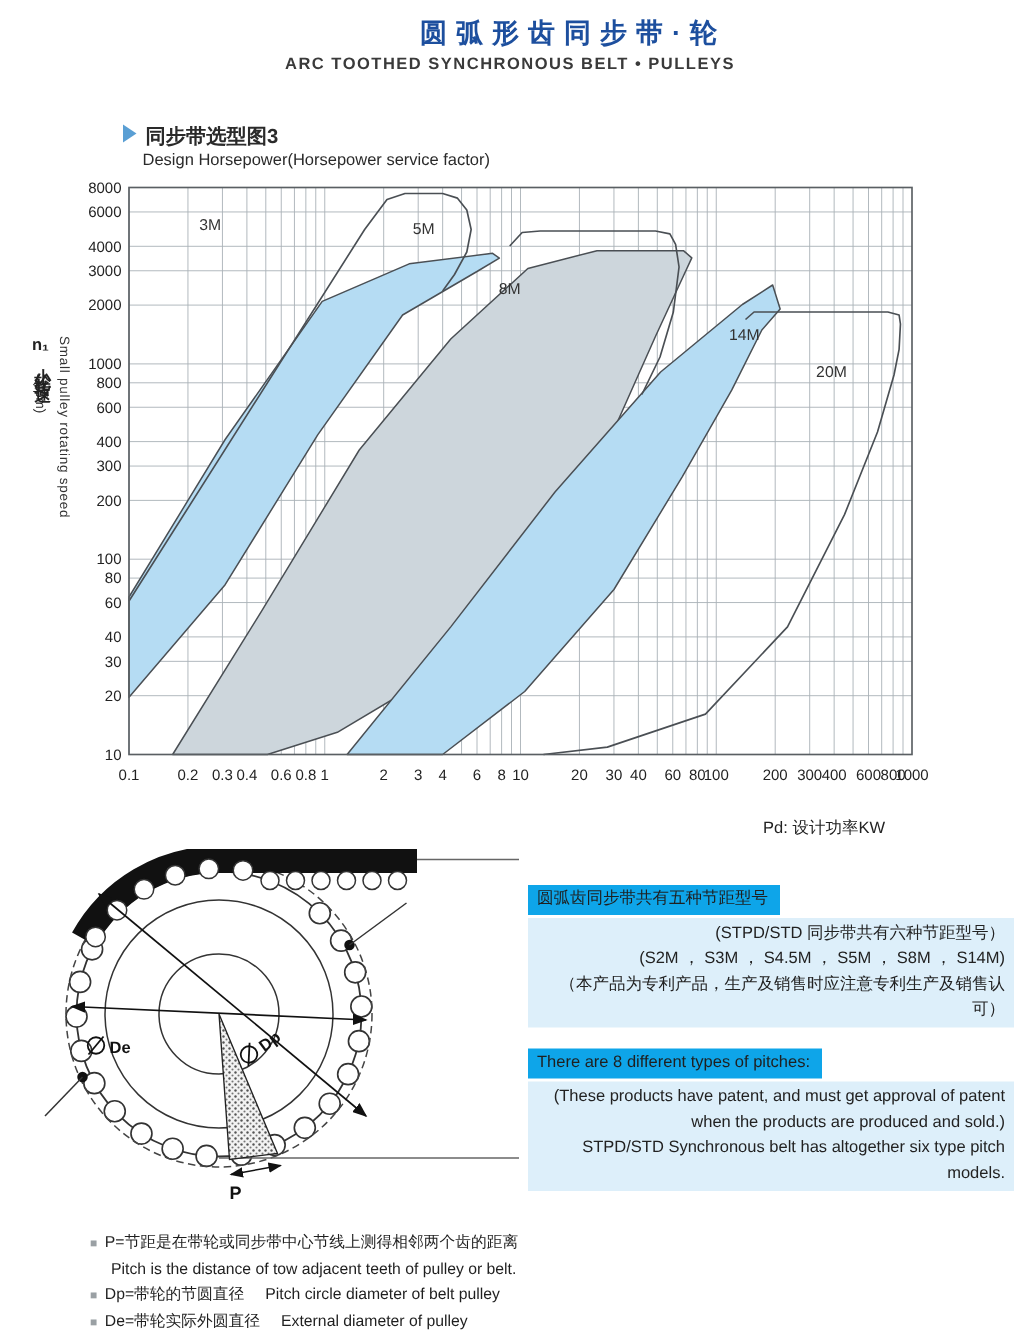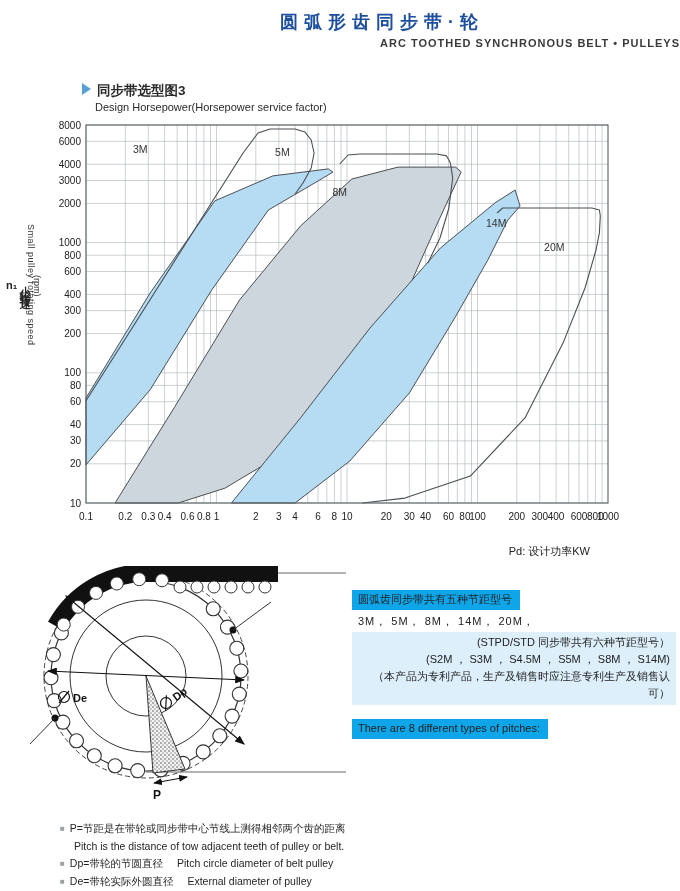--- a/index.html
+++ b/index.html
@@ -1,33 +1,33 @@
 <!DOCTYPE html>
 <html><head>
 <meta charset="utf-8">
 <style>
   html,body{margin:0;padding:0;background:#ffffff;}
   body{font-family:"Liberation Sans", sans-serif;color:#222;}
   #page{position:relative;width:680px;height:891px;background:#fff;overflow:hidden;}
 
   .doc-title{position:absolute;top:10px;left:0;width:100%;text-align:center;
     font-size:18px;font-weight:bold;letter-spacing:6px;color:#1d4f9e;padding-left:42px;}
-  .doc-subtitle{position:absolute;top:37px;left:0;width:100%;text-align:right;
+  .doc-subtitle{position:absolute;top:37px;left:0;width:100%;text-align:center;
     font-size:11px;font-weight:bold;letter-spacing:1px;color:#3a3a3a;}
 
   .sec-head{position:absolute;top:82px;left:82px;font-size:13.5px;font-weight:bold;color:#2a2a2a;}
   .sec-head .tri{display:inline-block;width:0;height:0;border-top:6px solid transparent;
     border-bottom:6px solid transparent;border-left:9px solid #5a9fd4;margin-right:6px;}
   .sec-sub{position:absolute;top:101px;left:95px;font-size:11px;color:#2a2a2a;}
 
   #chart-svg{position:absolute;left:20px;top:118px;}
   #chart-svg text{font-family:"Liberation Sans", sans-serif;}
 
   #y-axis-title{position:absolute;left:6px;top:224px;display:flex;gap:2px;}
-  #y-axis-title .c1{display:flex;align-items:center;width:18px;}
+  #y-axis-title .c1{display:flex;flex-direction:column;align-items:center;width:18px;margin-left:12px;}
   #y-axis-title .n1{font-size:11px;font-weight:bold;color:#222;}
   .vtext{writing-mode:vertical-rl;font-size:10px;color:#222;}
   .vtext.upright{text-orientation:upright;font-size:11px;font-weight:bold;letter-spacing:4px;}
   .vtext.unit{font-size:9px;margin-top:2px;}
   .vtext.en{font-size:9px;color:#333;letter-spacing:0.5px;}
 
   #pulley-svg{position:absolute;left:28px;top:566px;}
   #pulley-svg text{font-family:"Liberation Sans", sans-serif;}
 
   #info-col{position:absolute;left:352px;top:590px;width:324px;font-size:11px;line-height:17px;color:#222;}
@@ -252,29 +252,33 @@
         <line x1="133" y1="143" x2="143" y2="131" stroke="#111" stroke-width="1.2"></line>
         <text x="147" y="142" font-size="11" font-weight="bold" fill="#111">Dp</text>
       </g>
       <text x="129" y="233" font-size="12" font-weight="bold" fill="#111" text-anchor="middle">P</text>
     </g>
   </svg>
 
   <div id="info-col">
     <div class="blk">
       <span class="hl">圆弧齿同步带共有五种节距型号</span>
-      <div class="plain-line">3M， 5M， 8M， 14M， 20M，</div>
       <div class="panel">
         <div>(STPD/STD 同步带共有六种节距型号）</div>
         <div>(S2M ， S3M ， S4.5M ， S5M ， S8M ， S14M)</div>
         <div>（本产品为专利产品，生产及销售时应注意专利生产及销售认可）</div>
       </div>
     </div>
     <div class="blk">
       <span class="hl">There are 8 different types of pitches:</span>
+      <div class="panel">
+        <div>(These products have patent, and must get approval of patent</div>
+        <div>when the products are produced and sold.)</div>
+        <div>STPD/STD Synchronous belt has altogether six type pitch models.</div>
+      </div>
     </div>
   </div>
 
   <div id="notes">
     <div class="note-row">
       <span class="sq">■</span>
       <span>P=节距是在带轮或同步带中心节线上测得相邻两个齿的距离</span>
     </div>
     <div class="note-ind">Pitch is the distance of tow adjacent teeth of pulley or belt.</div>
     <div class="note-row">

